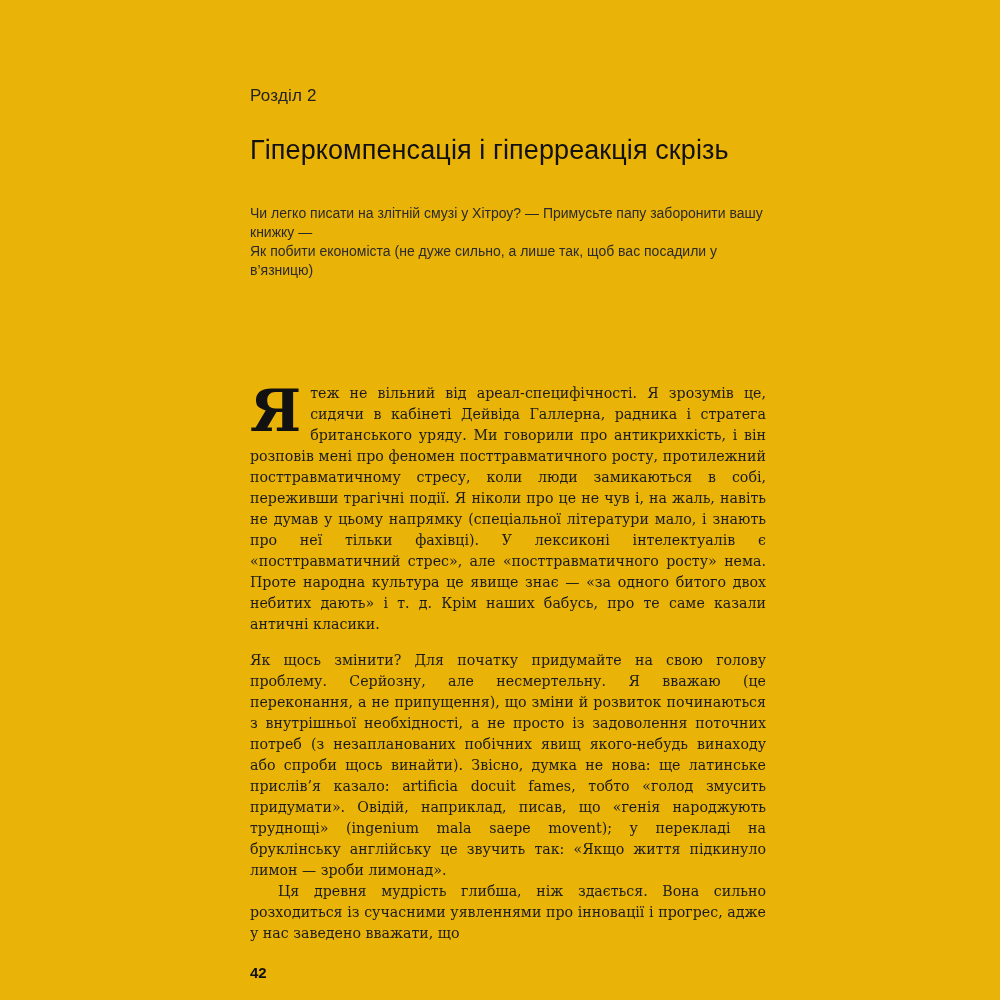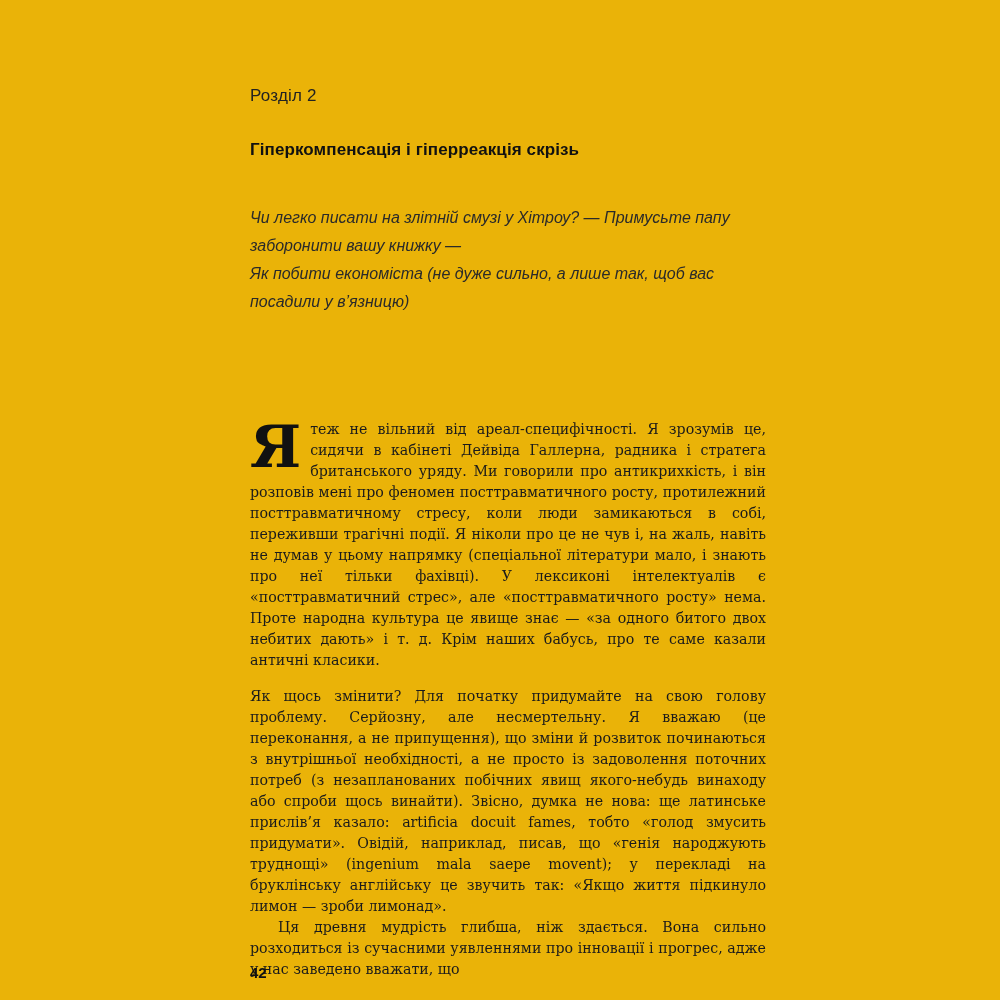--- a/index.html
+++ b/index.html
@@ -25,32 +25,31 @@
   .chapter-label {
     font-family: "Liberation Sans", sans-serif;
     font-size: 17px;
     line-height: 20px;
     color: #222;
     letter-spacing: 0.2px;
   }
   .chapter-title {
     margin-top: 31px;
     font-family: "Liberation Sans", sans-serif;
-    font-size: 17px;
-    font-weight: bold;
+    font-size: 27px;
+    font-weight: normal;
     line-height: 26px;
     color: #111;
     letter-spacing: 0.1px;
   }
   .epigraph {
     margin-top: 41px;
     font-family: "Liberation Sans", sans-serif;
-    font-style: italic;
-    font-size: 16px;
-    line-height: 28px;
+    font-size: 14px;
+    line-height: 19px;
     color: #2a2a2a;
   }
   .body-text {
     margin-top: 103px;
     font-family: "DejaVu Serif", "Liberation Serif", serif;
     font-size: 14.2px;
     line-height: 21px;
     text-align: justify;
     color: #1b1b1b;
   }

